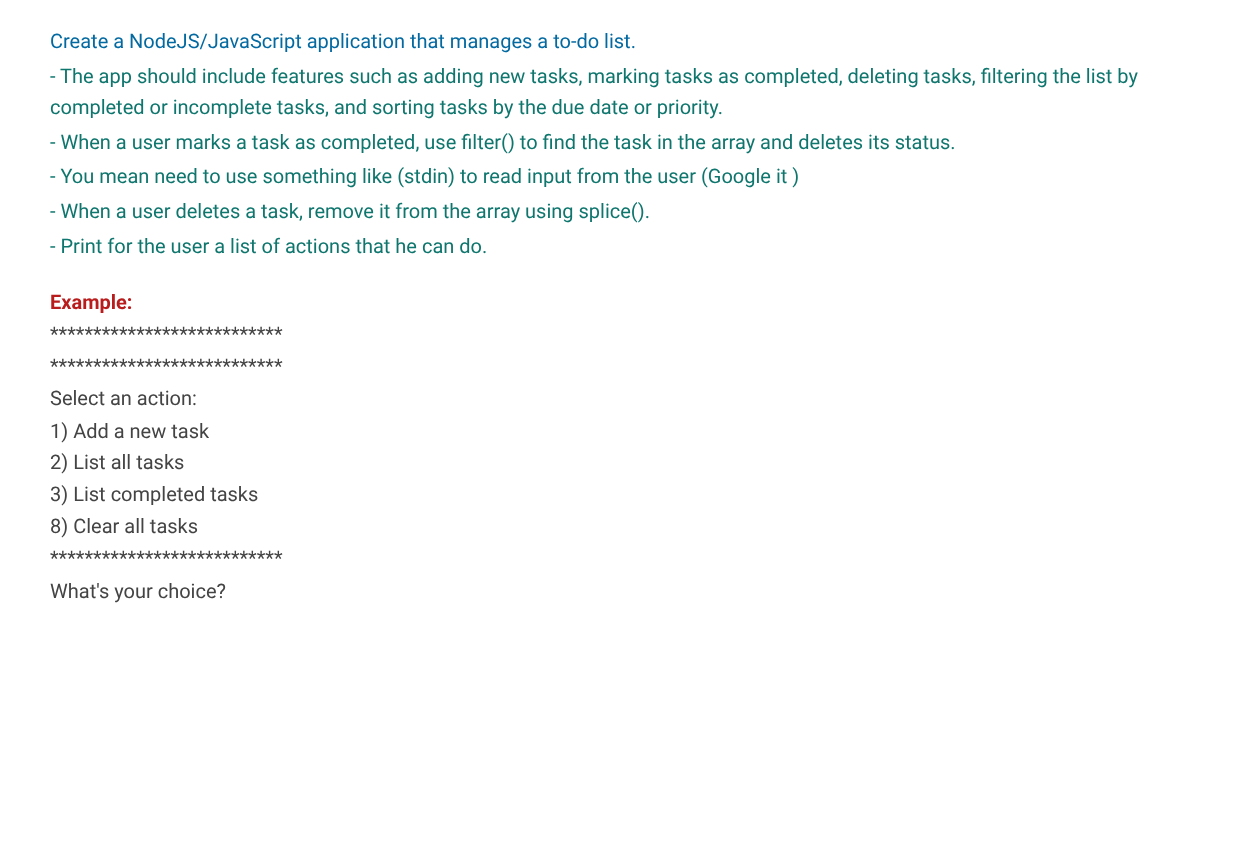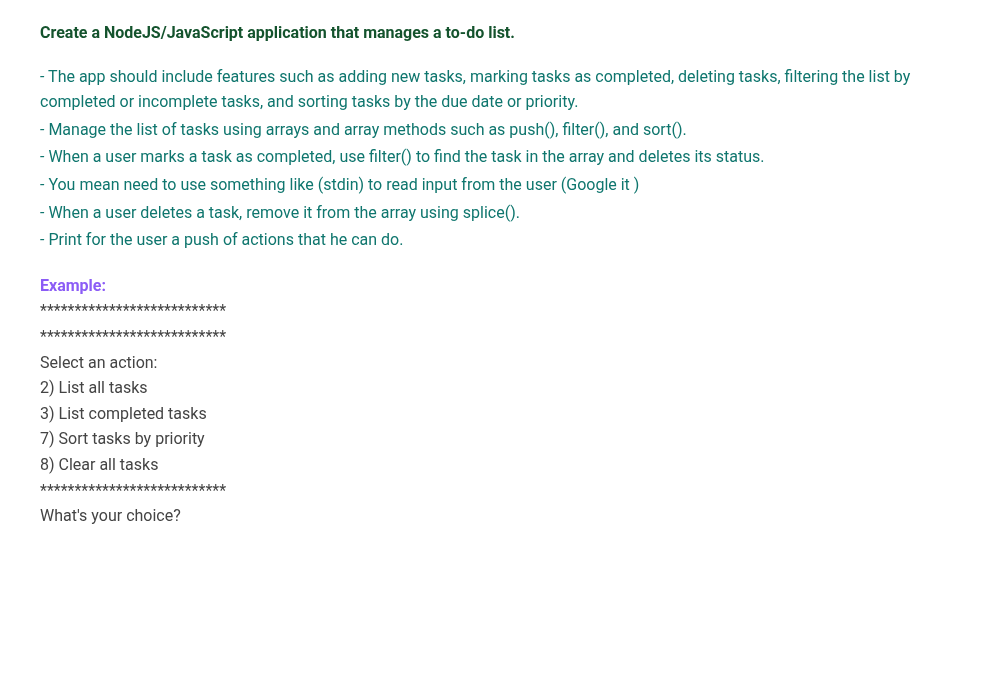--- a/index.html
+++ b/index.html
@@ -10,56 +10,55 @@
     body {
       font-family: -apple-system, BlinkMacSystemFont, "Segoe UI", Roboto, "Helvetica Neue", Arial, sans-serif;
       font-size: 16px;
       color: #444;
       background: #fff;
       padding: 20px 40px;
       line-height: 1.6;
       width: 1002px;
     }
     .heading {
-      font-weight: 700;
-      color: #14532d;
-      margin-bottom: 18px;
+      font-weight: 400;
+      color: #0369a1;
+      margin-bottom: 2px;
     }
     .bullet-item {
       color: #0f766e;
       margin-bottom: 2px;
     }
     .example-label {
       font-weight: 700;
-      color: #8b5cf6;
+      color: #b91c1c;
       margin-top: 20px;
     }
     .example-line {
       color: #444;
     }
   </style>
 </head>
 <body>
 
 <div class="heading">Create a NodeJS/JavaScript application that manages a to-do list.</div>
 
 <div>
   <div class="bullet-item">- The app should include features such as adding new tasks, marking tasks as completed, deleting tasks, filtering the list by completed or incomplete tasks, and sorting tasks by the due date or priority.</div>
-  <div class="bullet-item">- Manage the list of tasks using arrays and array methods such as push(), filter(), and sort().</div>
   <div class="bullet-item">- When a user marks a task as completed, use filter() to find the task in the array and deletes its status.</div>
   <div class="bullet-item">- You mean need to use something like (stdin) to read input from the user (Google it  )</div>
   <div class="bullet-item">- When a user deletes a task, remove it from the array using splice().</div>
-  <div class="bullet-item">- Print for the user a push of actions that he can do.</div>
+  <div class="bullet-item">- Print for the user a list of actions that he can do.</div>
 </div>
 
 <div class="example-label">Example:</div>
 
 <div>
   <div class="example-line">***************************</div>
   <div class="example-line">***************************</div>
   <div class="example-line">Select an action:</div>
+  <div class="example-line">1) Add a new task</div>
   <div class="example-line">2) List all tasks</div>
   <div class="example-line">3) List completed tasks</div>
-  <div class="example-line">7) Sort tasks by priority</div>
   <div class="example-line">8) Clear all tasks</div>
   <div class="example-line">***************************</div>
   <div class="example-line">What's your choice?</div>
 </div>
 
 </body></html>

